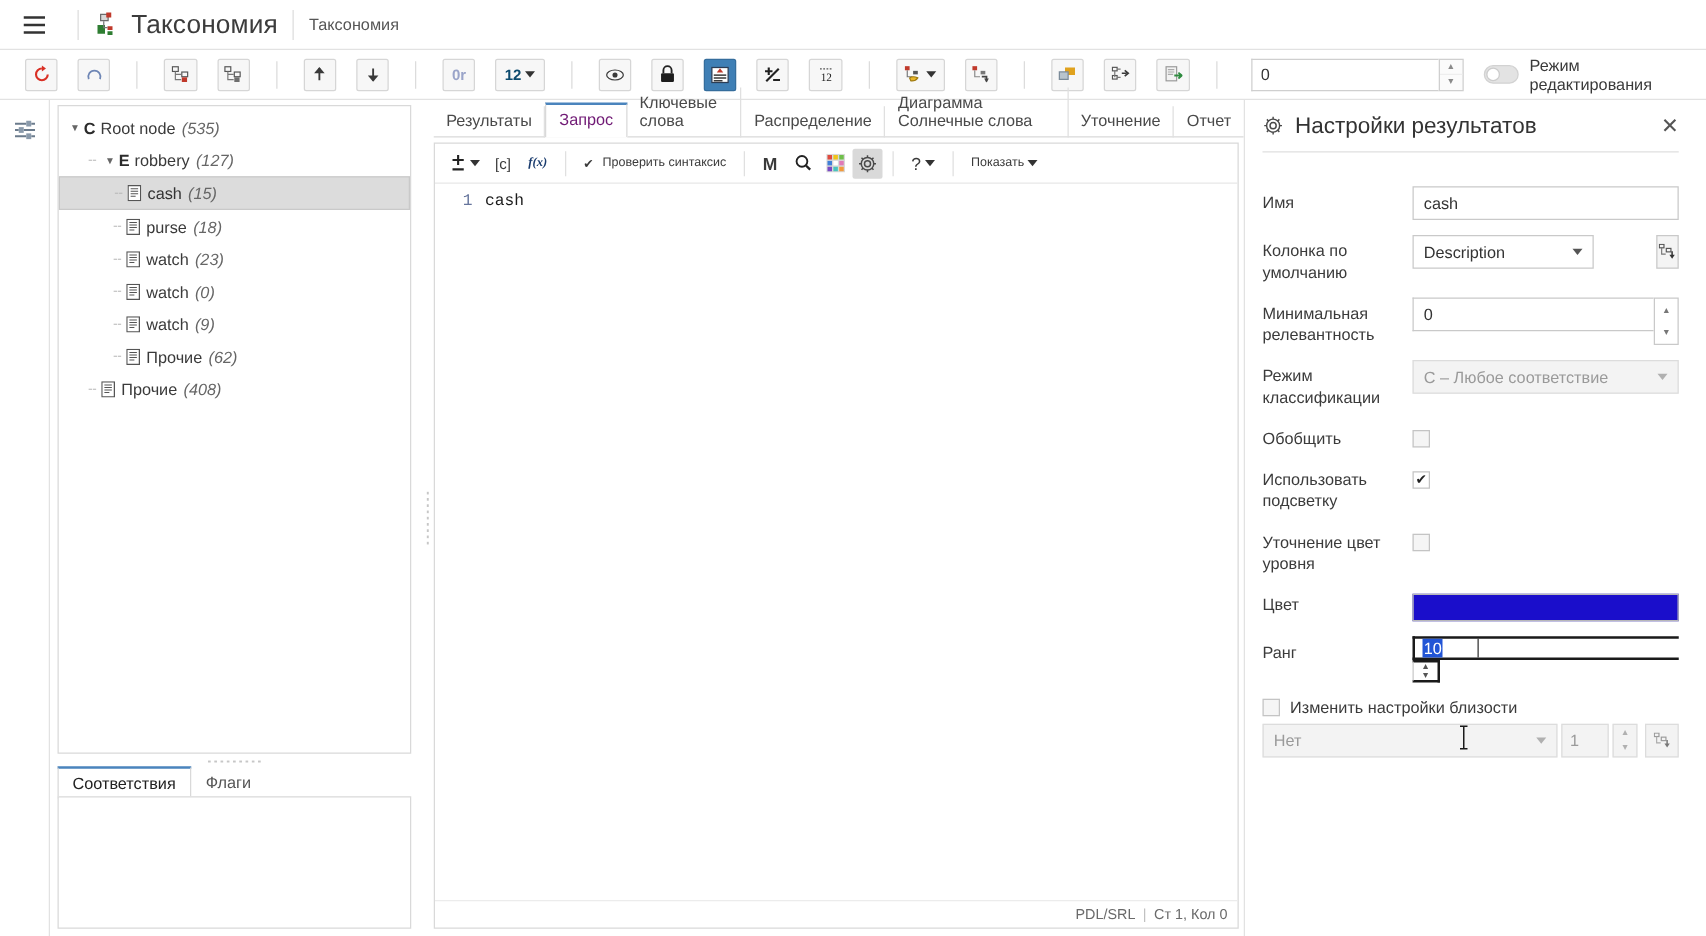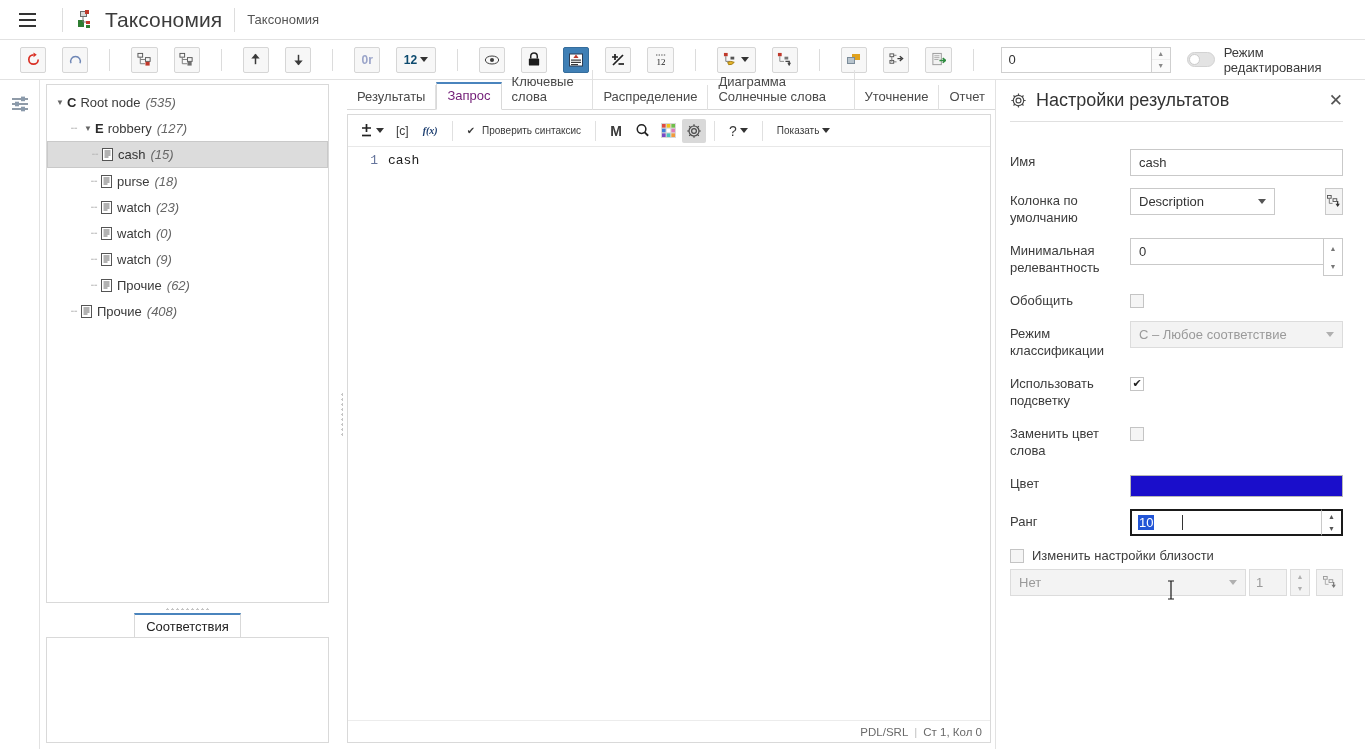--- a/index.html
+++ b/index.html
@@ -82,21 +82,21 @@
   .twist { width: 14px; display: inline-block; text-align: center; color: #666; font-size: 8px; }
   .tline { width: 14px; display: inline-block; text-align: center; color: #b8b8b8; font-size: 11px; }
   .tico { display: inline-block; margin-right: 5px; }
   .tcount { color: #666; font-style: italic; margin-left: 5px; }
   .k-c { font-weight: bold; color: #2b2b2b; margin-right: 4px;}
   .hsplit { height: 10px; display: flex; align-items: center; justify-content: center; }
   .hsplit i { display: block; width: 46px; height: 3px;
     background-image: radial-gradient(circle, #c6c6c6 1px, transparent 1.2px);
     background-size: 5px 5px; }
   .bottom-box { flex: 1; display: flex; flex-direction: column; }
-  .mini-tabs { display: flex; align-items: center; height: 24px; flex-direction: column; }
+  .mini-tabs { display: flex; align-items: flex-start; height: 24px; }
   .mini-tab { padding: 4px 11px 5px 11px; font-size: 13px; color: #555;
               border: 1px solid transparent; cursor: pointer; }
   .mini-tab.on { background: #fff; border: 1px solid #d9d9d9; border-bottom: none;
                  border-top: 2px solid #4a84bd; color: #222; }
   .mini-body { flex: 1; border: 1px solid #d9d9d9; background: #fff; }
 
   .vsplit { width: 12px; display: flex; align-items: center; justify-content: center; }
   .vsplit i { display: block; width: 3px; height: 46px;
     background-image: radial-gradient(circle, #c6c6c6 1px, transparent 1.2px);
     background-size: 5px 5px; }
@@ -161,21 +161,21 @@
   .numwrap .inp { border-right: none; }
   .numarrows { width: 22px; border: 1px solid #c9c9c9; background: #fff;
                display: flex; flex-direction: column; }
   .numarrows div { flex: 1; display: flex; align-items: center; justify-content: center;
                    font-size: 7px; color: #777; cursor: pointer; }
   .cb { width: 14px; height: 14px; border: 1px solid #c4c4c4; background: #f5f5f5;
         display: inline-flex; align-items: center; justify-content: center;
         font-size: 11px; color: #222; cursor: pointer; vertical-align: middle; }
   .cb.checked { background: #fff; }
   .colorbox { width: 100%; height: 22px; border: 1px solid #b8b8b8; cursor: pointer; }
-  .rank-wrap { display: flex; }
+  .rank-wrap { display: flex; flex-direction: column; }
   .rank-inp { flex: 1; height: 27px; border: 2px solid #1a1a1a; border-right: none;
               display: flex; align-items: center; padding: 0 6px; background: #fff; }
   .rank-sel { background: #2255d6; color: #fff; font-size: 13px; padding: 0 1px; }
   .caretbar { display: inline-block; width: 1px; height: 15px; background: #333;
               margin-left: 28px; position: relative; }
   .rank-arrows { width: 22px; border: 2px solid #1a1a1a; border-left: 1px solid #c9c9c9;
                  background: #fff; display: flex; flex-direction: column; }
   .rank-arrows div { flex: 1; display: flex; align-items: center; justify-content: center;
                      font-size: 7px; color: #555; cursor: pointer; }
   .prox-line { display: flex; align-items: center; gap: 8px; }
@@ -640,45 +640,45 @@
         <div class="ctl numwrap">
           <input class="inp" value="0" style="">
           <div class="numarrows">
             <div>▲</div>
             <div>▼</div>
           </div>
         </div>
       </div>
 
       <div class="row">
-        <div class="lab">Обобщить</div>
-        <div class="ctl" style="padding-top:4px;">
-          <span class="cb"></span>
-        </div>
-      </div>
-
-      <div class="row">
         <div class="lab">Режим классификации</div>
         <div class="ctl">
           <div class="sel dis">
             <span>C – Любое соответствие</span>
             <span class="c"></span>
           </div>
         </div>
       </div>
 
       <div class="row">
+        <div class="lab">Обобщить</div>
+        <div class="ctl" style="padding-top:4px;">
+          <span class="cb"></span>
+        </div>
+      </div>
+
+      <div class="row">
         <div class="lab">Использовать подсветку</div>
         <div class="ctl" style="padding-top:4px;">
           <span class="cb checked">✔</span>
         </div>
       </div>
 
       <div class="row">
-        <div class="lab">Заменить цвет слова</div>
+        <div class="lab">Уточнение цвет уровня</div>
         <div class="ctl" style="padding-top:4px;">
           <span class="cb"></span>
         </div>
       </div>
 
       <div class="row">
         <div class="lab">Цвет</div>
         <div class="ctl" style="padding-top:4px;">
           <div class="colorbox" id="color-swatch" style="background: rgb(26, 14, 203);"></div>
         </div>

